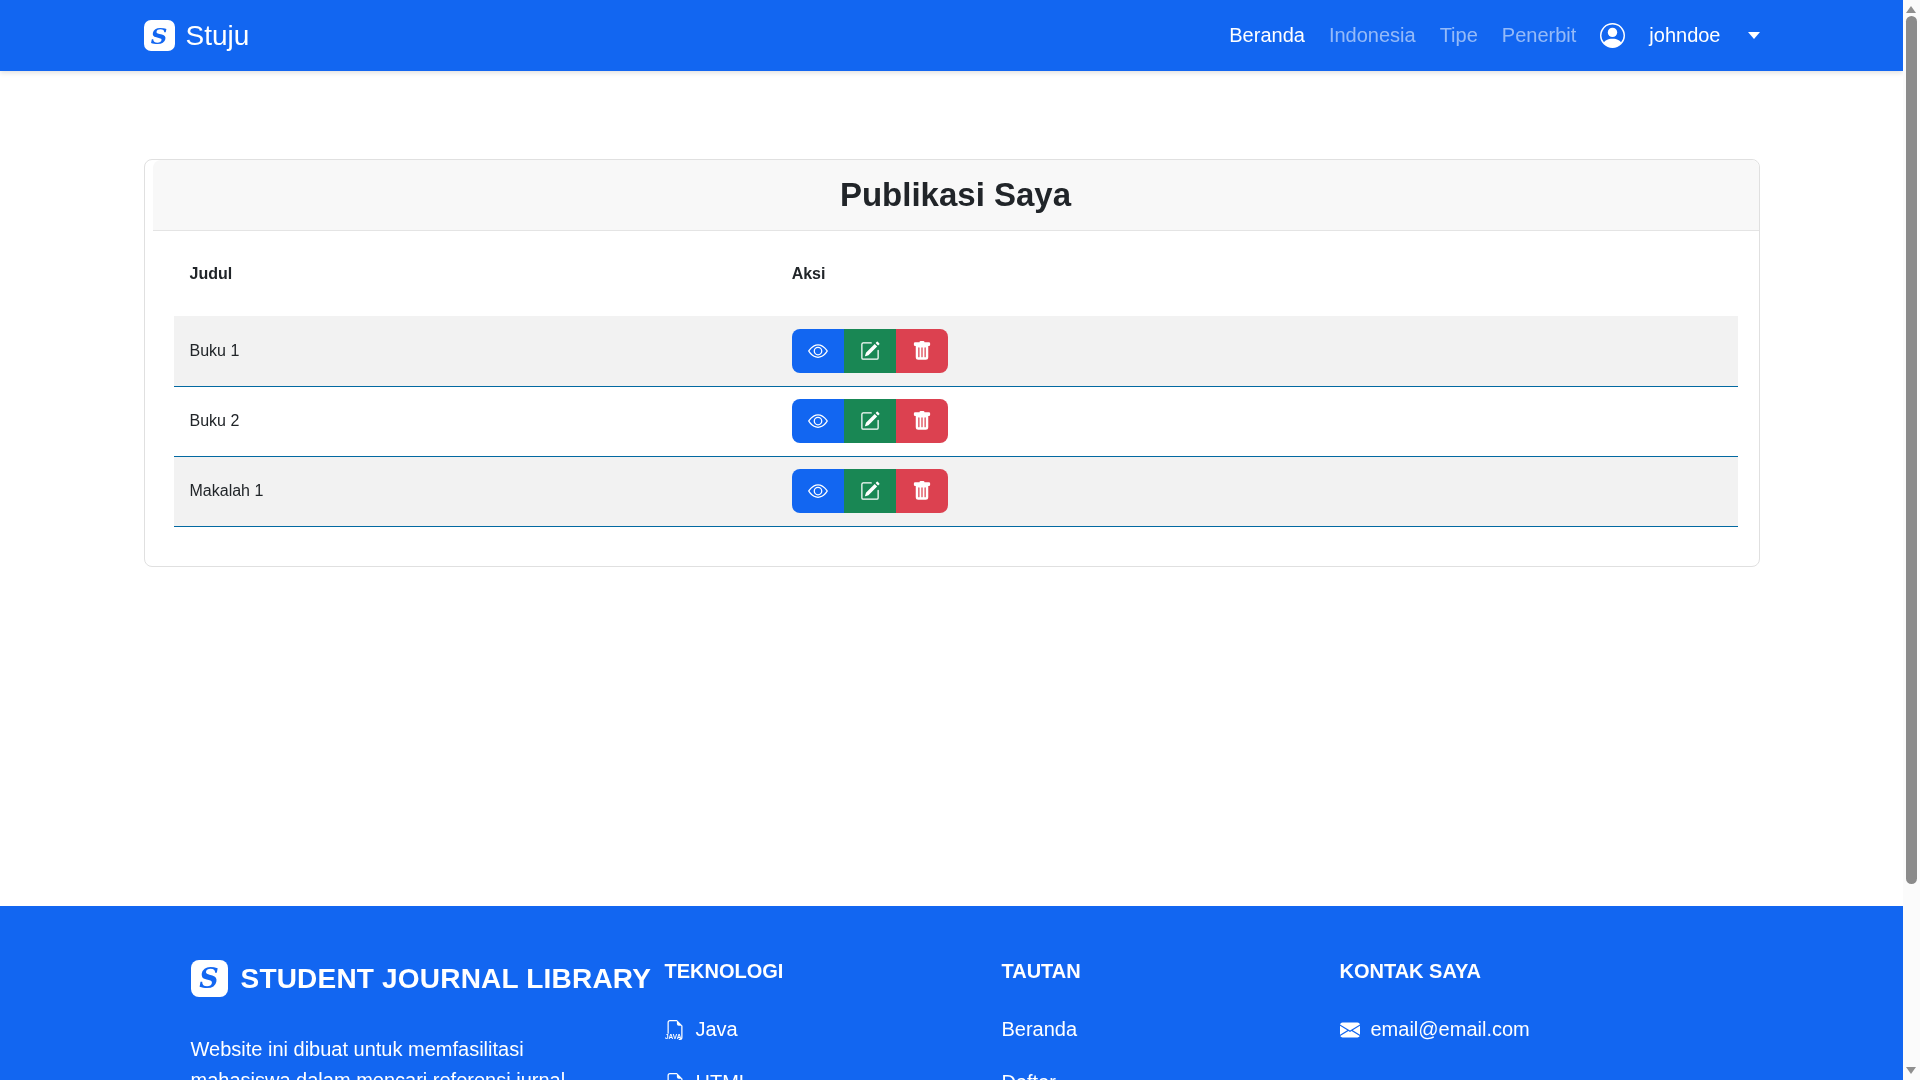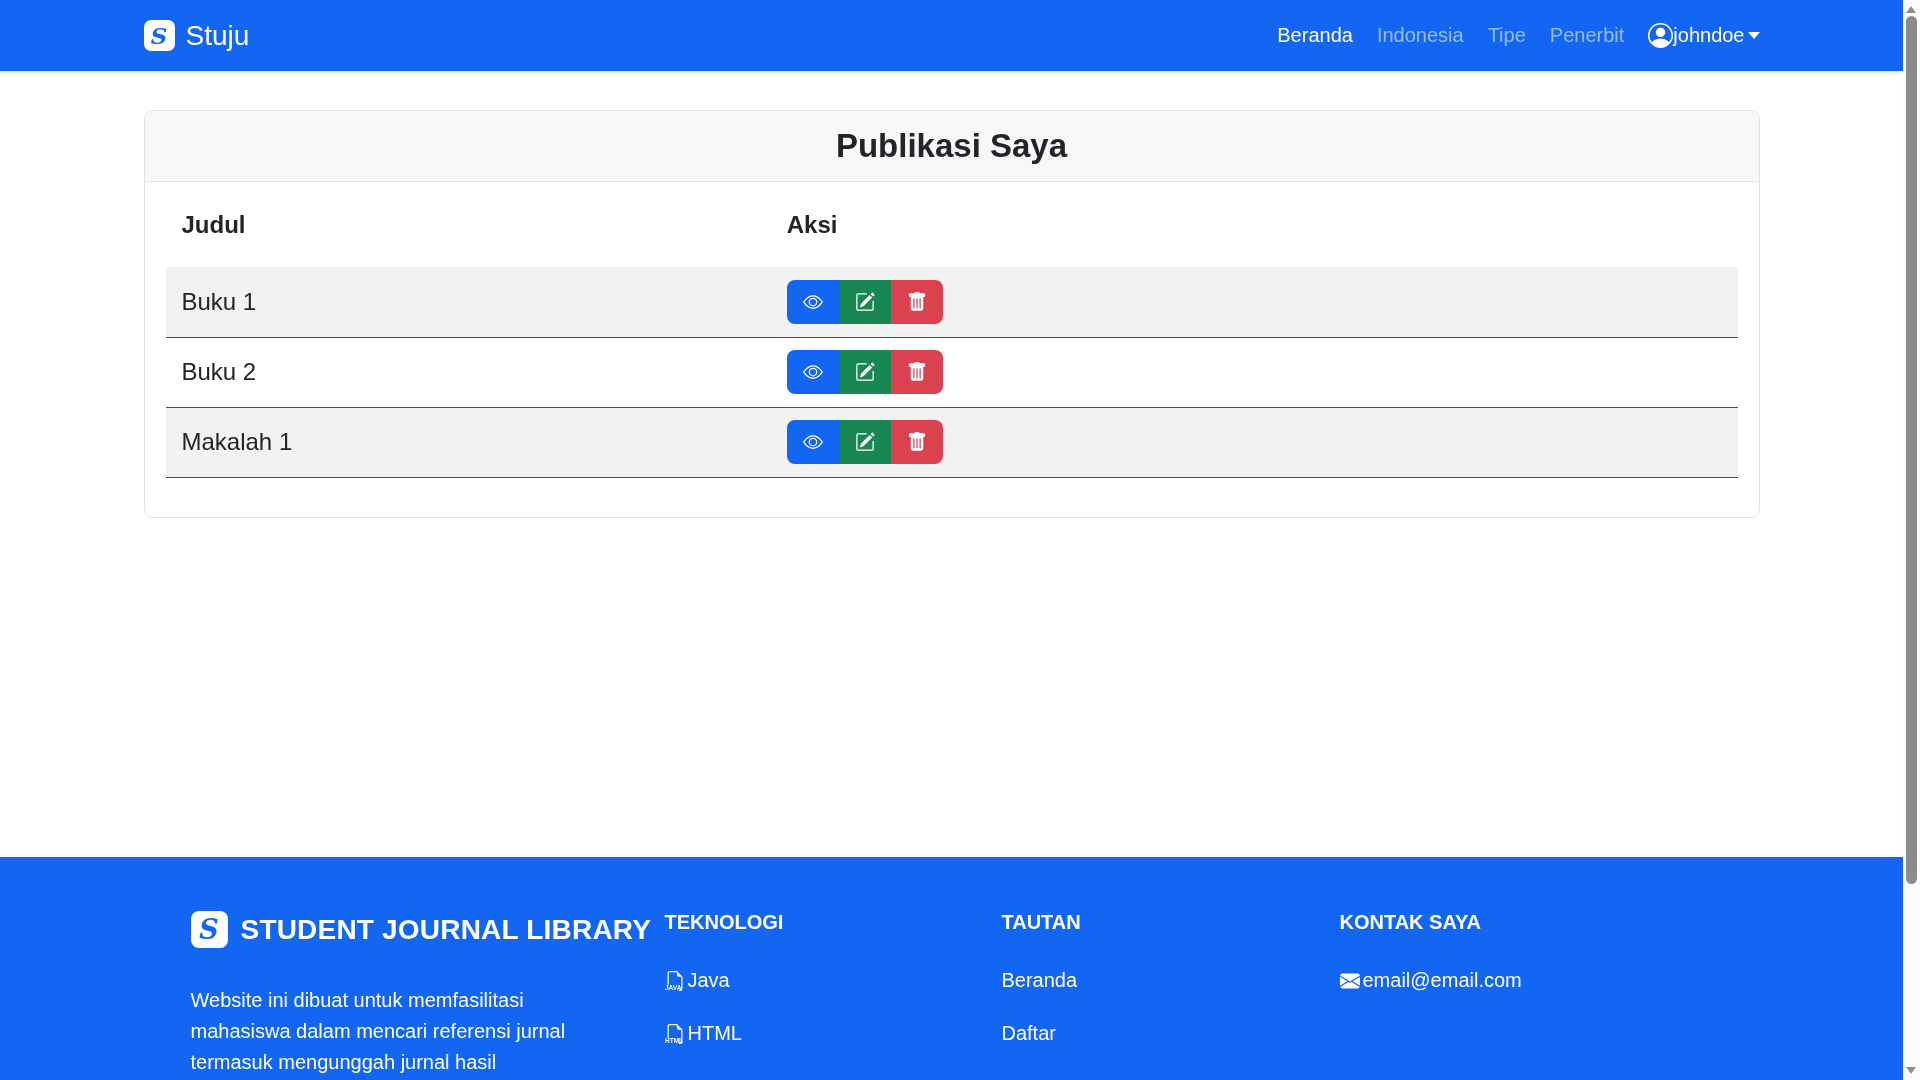--- a/index.html
+++ b/index.html
@@ -16,35 +16,35 @@
   .brand { display:flex; align-items:center; gap:11px; cursor:pointer; }
   .logo-box { width:31px; height:31px; background:#fff; border-radius:7px;
     display:flex; align-items:center; justify-content:center; }
   .logo-letter { color:#1266f1; font-family:"DejaVu Serif", serif; font-style:italic;
     font-weight:700; font-size:23px; line-height:1; }
   .brand-name { color:#fff; font-size:28px; }
   .nav-right { display:flex; align-items:center; }
   .nav-link { font-size:20px; color:rgba(255,255,255,0.55); padding:0 12px;
     text-decoration:none; cursor:pointer; }
   .nav-link.active { color:#fff; }
-  .user-menu { display:flex; align-items:center; gap:0; margin-left:12px;
+  .user-menu { display:flex; align-items:center; gap:24px; margin-left:12px;
     color:#fff; cursor:pointer; }
   .user-menu svg { width:25px; height:25px; fill:#fff; }
   .user-name { font-size:20px; color:#fff; }
   .caret { width:0; height:0; border-left:6px solid transparent;
     border-right:6px solid transparent; border-top:7px solid #fff; margin-left:3px; }
 
   
   main { height:747px; }
-  .card { margin-top:39px; background:#fff; border:1px solid #e0e0e0; border-radius:8px; }
+  .card { margin-top:88px; background:#fff; border:1px solid #e0e0e0; border-radius:8px;padding-left:8px; }
   .card-header { height:71px; background:#f8f8f8; border-bottom:1px solid #e4e4e4;
     border-radius:8px 8px 0 0; display:flex; align-items:center; justify-content:center; }
   .card-title { font-size:33px; font-weight:600; color:#212529; }
   .card-body { padding:0 21px 39px; }
-  table { width:100%; border-collapse:collapse; font-size:24px; }
+  table { width:100%; border-collapse:collapse; font-size:16px; }
   th { text-align:left; font-weight:700; padding:0 16px; height:85px; }
   th:first-child { width:38.5%; }
   tbody tr { height:70px; border-bottom:1px solid #0369a1; }
   tbody tr:nth-child(odd) { background:#f2f2f2; }
   td { padding:0 16px; vertical-align:middle; }
 
   .btn-group { display:inline-flex; }
   .btn { width:52px; height:44px; border:none; display:flex; align-items:center;
     justify-content:center; cursor:pointer; }
   .btn svg { width:20px; height:20px; fill:#fff; }
@@ -62,21 +62,21 @@
   footer { background:#1266f1; color:#fff; padding:54px 0 120px; min-height:262px; }
   .footer-grid { display:grid; grid-template-columns:474px 337px 338px 1fr;
     padding-left:47px; }
   .f-brand { display:flex; align-items:center; gap:13px; }
   .f-logo { width:37px; height:37px; border-radius:8px; }
   .f-logo .logo-letter { font-size:27px; }
   .f-title { font-size:28px; font-weight:700; letter-spacing:0.2px; }
   .f-desc { margin-top:37px; font-size:20px; line-height:31px; max-width:382px; }
   .f-heading { font-size:20px; font-weight:700; margin-bottom:36px; }
   .f-list { list-style:none; }
-  .f-list li { display:flex; align-items:center; gap:3px; margin-bottom:32px;
+  .f-list li { display:flex; align-items:center; gap:11px; margin-bottom:32px;
     font-size:20px; height:21px; cursor:pointer; }
   .f-list svg { width:20px; height:20px; fill:#fff; flex-shrink:0; }
   .f-static { cursor:default; }
 
   
   .scrollbar { position:fixed; top:0; right:0; width:17px; height:1080px;
     background:#fbfbfb; }
   .sb-arrow { position:absolute; left:3px; width:0; height:0;
     border-left:5.5px solid transparent; border-right:5.5px solid transparent; }
   .sb-arrow.up { top:6px; border-bottom:7px solid #8f8f8f; }

